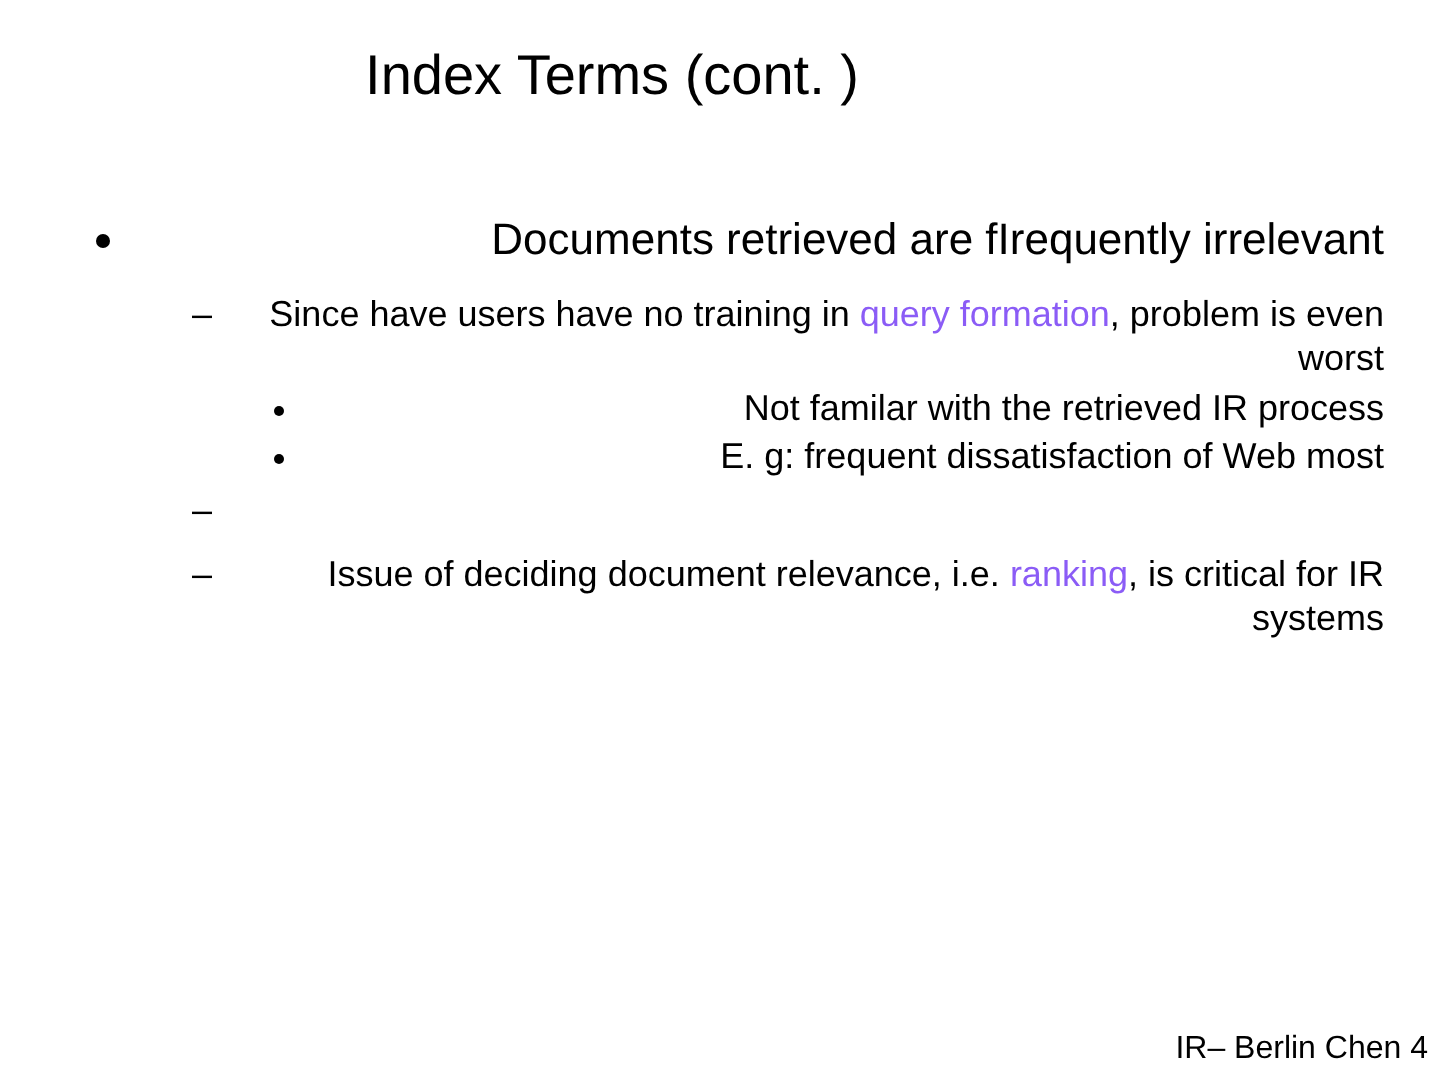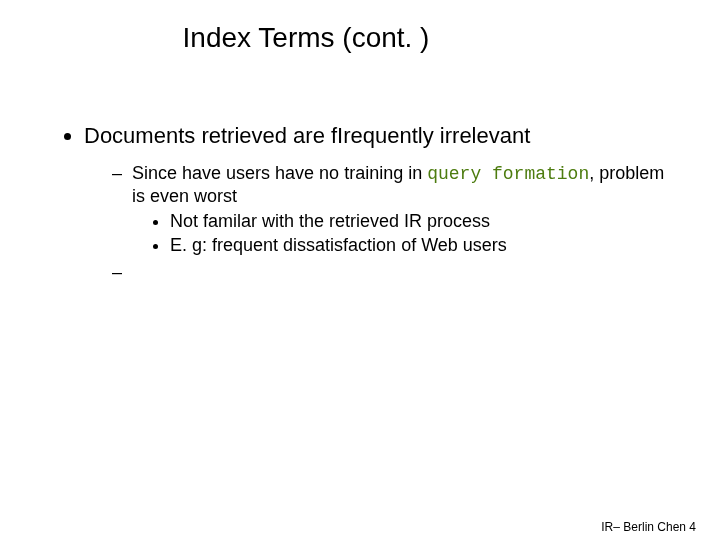--- a/index.html
+++ b/index.html
@@ -31,22 +31,23 @@
   .body {
     position: absolute;
     top: 106px;
     left: 36px;
     right: 28px;
     font-size: 20px;
     line-height: 1.25;
   }
   ul.lvl1 {
     list-style: disc;
-    margin: 16px;
+    margin: 0;
     padding-left: 32px;
+    text-align: right;
   }
   ul.lvl1 > li {
     font-size: 22px;
     margin-bottom: 6px;
   }
   ul.lvl2 {
     list-style: none;
     margin: 12px 0 0 0;
     padding-left: 28px;
   }
@@ -68,28 +69,28 @@
     padding-left: 38px;
   }
   ul.lvl3 > li {
     font-size: 18px;
     margin-bottom: 2px;
   }
   .gap {
     height: 28px;
   }
   .hl {
-    color: #4d7c0f;
-    font-family: Liberation Mono, monospace;
+    color: #8b5cf6;
+    font-family: Liberation Sans, sans-serif;
   }
   .footer {
     position: absolute;
-    right: 24px;
+    right: 6px;
     bottom: 6px;
-    font-size: 12px;
+    font-size: 16px;
     color: #000;
     white-space: nowrap;
     margin-left: 32px;
   }
 </style>
 </head>
 <body>
 
 <div class="slide">
 
@@ -102,27 +103,30 @@
 
         <ul class="lvl2">
           <li>
             <span>Since have users have no training in </span><span class="hl">query formation</span><span>, problem is even worst</span>
 
             <ul class="lvl3">
               <li>
                 <span>Not familar with the retrieved IR process</span>
               </li>
               <li>
-                <span>E. g: frequent dissatisfaction of Web users</span>
+                <span>E. g: frequent dissatisfaction of Web most</span>
               </li>
             </ul>
           </li>
 
           <li class="gap" style="padding:0;"></li>
 
+          <li>
+            <span>Issue of deciding document relevance, i.e. </span><span class="hl">ranking</span><span>, is critical for IR systems</span>
+          </li>
         </ul>
       </li>
     </ul>
   </div>
 
   <div class="footer">IR– Berlin Chen 4</div>
 
 </div>
 
 </body></html>

